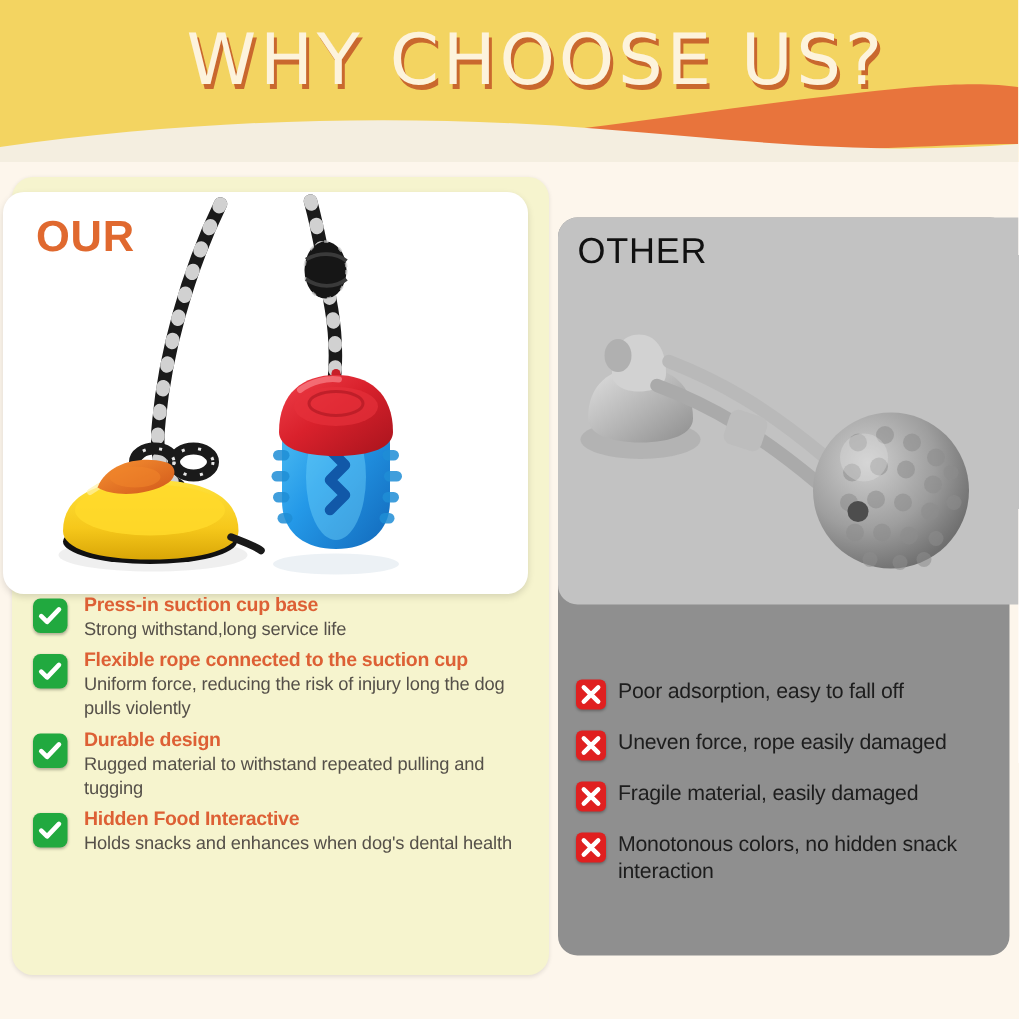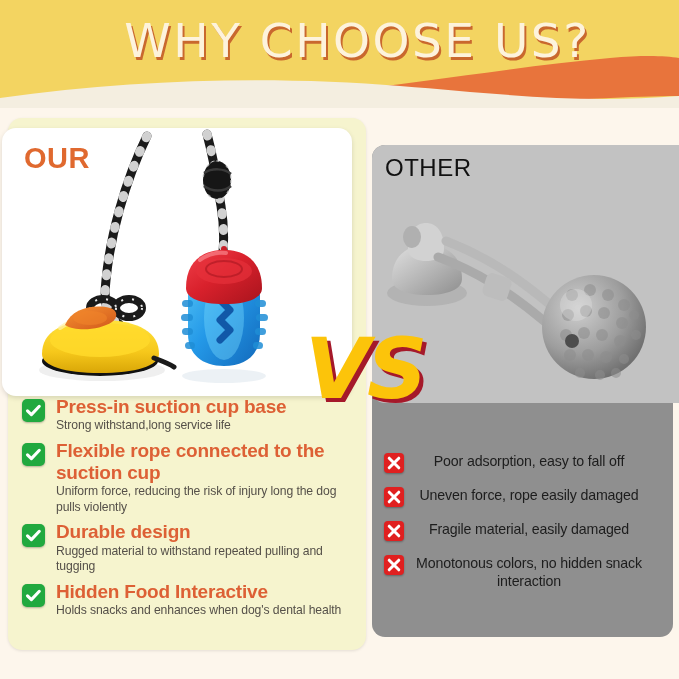--- a/index.html
+++ b/index.html
@@ -108,36 +108,36 @@
   .pro-item { position: relative; padding-left: 34px; margin-bottom: 6px; }
   .badge-check {
     position: absolute; left: 0; top: 3px;
     width: 23px; height: 23px;
     background: #21a93f;
     border-radius: 5px;
     box-shadow: 0 1px 2px rgba(0,0,0,0.28);
   }
   .badge-check svg { position: absolute; left: 3px; top: 3px; }
   .pro-title {
-    font-size: 19px; font-weight: 700;
+    font-size: 13px; font-weight: 700;
     color: #dd6035;
     line-height: 1.13;
     letter-spacing: -0.2px;
   }
   .pro-sub {
     font-size: 12.2px;
     color: #555049;
     line-height: 1.28;
     margin-top: 1px;
     letter-spacing: -0.1px;
   }
 
   
   .cons { position: absolute; left: 384px; top: 452px; width: 290px; z-index: 8; }
-  .con-item { position: relative; margin-bottom: 16px; text-align: center; }
+  .con-item { position: relative; padding-left: 28px; margin-bottom: 16px; }
   .badge-x {
     position: absolute; left: 0; top: 1px;
     width: 20px; height: 20px;
     background: #e02020;
     border-radius: 4px;
     box-shadow: 0 1px 2px rgba(0,0,0,0.3);
   }
   .badge-x svg { position: absolute; left: 3px; top: 3px; }
   .con-text {
     font-size: 14.2px;
@@ -289,21 +289,20 @@
           <circle cx="208" cy="228" r="5"></circle>
           <circle cx="228" cy="230" r="5"></circle>
         <circle cx="244" cy="228" r="5"></circle>
       </g>
       <circle cx="200" cy="196" r="7" fill="#4d4d4d"></circle>
       <circle cx="204" cy="160" r="16" fill="#e2e2e2" opacity="0.35"></circle>
     </svg>
     <div class="other-label">OTHER</div>
   </div>
 
-  <div class="vs">VS</div>
 
   <div class="pros">
     <div class="pro-item">
       <span class="badge-check">
         <svg width="17" height="17" viewBox="0 0 17 17">
             <path d="M2.5,8.8 L6.4,12.6 L14.3,4.3" fill="none" stroke="#ffffff" stroke-width="3.1" stroke-linecap="round" stroke-linejoin="round"></path>
           </svg>
       </span>
       <div class="pro-title">Press-in suction cup base</div>
       <div class="pro-sub">Strong withstand,long service life</div>

